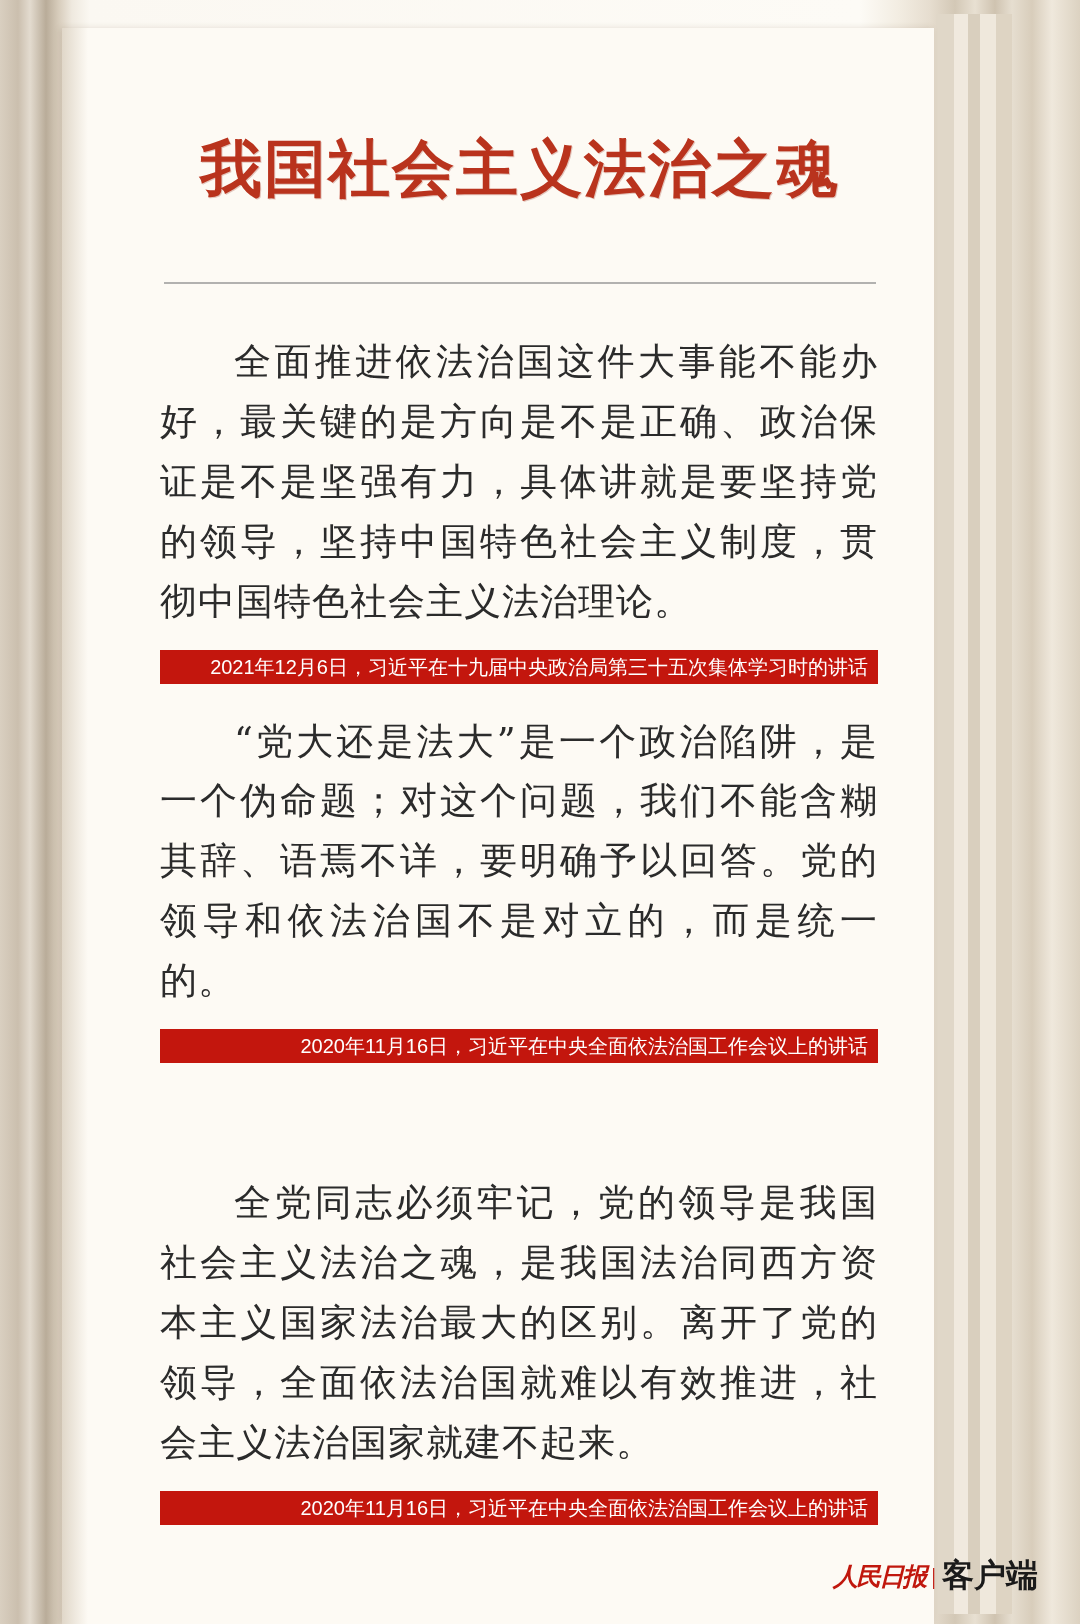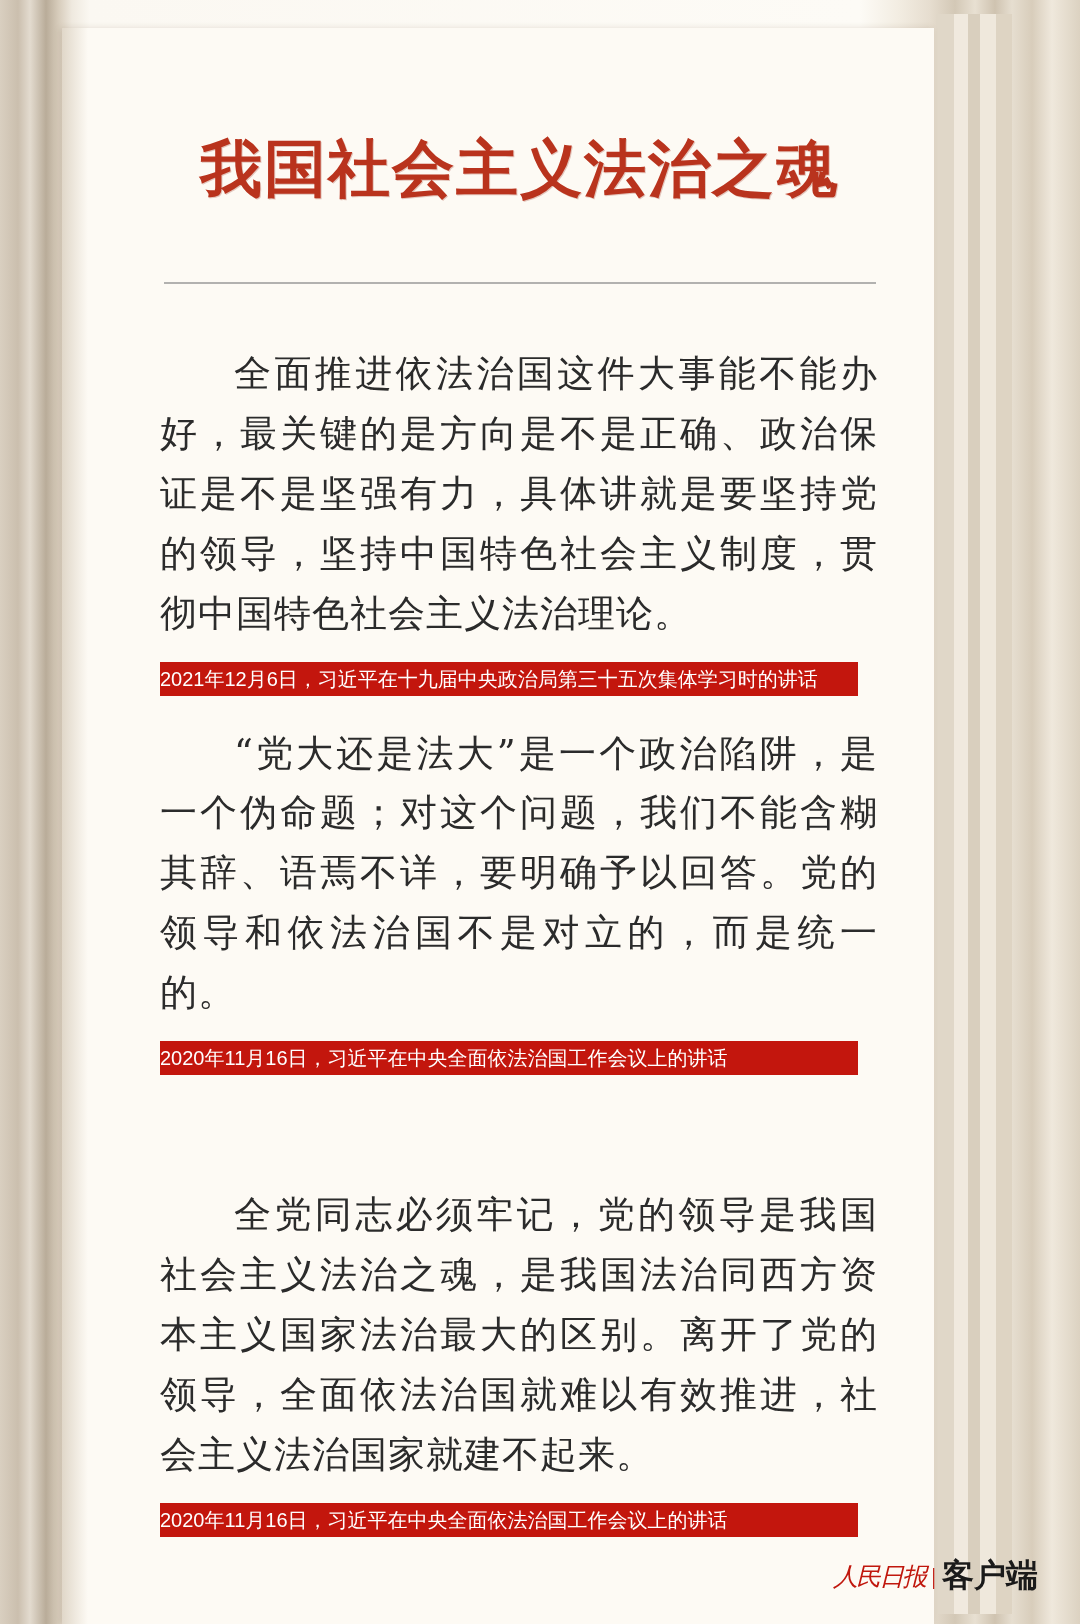--- a/index.html
+++ b/index.html
@@ -76,21 +76,21 @@
   .title .l2 { display: block; }
 
   .rule {
     margin: 72px auto 0 auto;
     width: 712px;
     height: 2px;
     background: #8a8a8a;
     opacity: .65;
   }
 
-  .quote-block { margin-top: 60px; }
+  .quote-block { margin-top: 48px; }
   .quote-block.second { margin-top: 28px; }
   .quote-block.third { margin-top: 110px; }
 
   .quote-text {
     font-family: "DejaVu Serif", "Liberation Serif", serif;
     font-size: 37px;
     line-height: 1.62;
     color: #2b2b2b;
     text-indent: 74px;
     text-align: justify;
@@ -99,41 +99,41 @@
     width: 718px;
   }
   .source {
     margin-top: 18px;
     background: #c3160d;
     color: #ffffff;
     font-family: "Liberation Sans", "DejaVu Sans", sans-serif;
     font-size: 20px;
     line-height: 34px;
     height: 34px;
-    padding: 0 0;
-    text-align: left;
+    padding: 0 10px;
+    text-align: right;
     white-space: nowrap;
     overflow: hidden;
   }
   .source.s1 { width: 698px; }
   .source.s2 { width: 698px; }
   .source.s3 { width: 698px; }
 
   .footer {
     position: absolute;
     right: 42px;
     bottom: 26px;
     display: flex;
     align-items: center;
     gap: 4px;
   }
   .footer .rmrb {
     color: #c0170d;
     font-family: "Liberation Serif", serif;
-    font-weight: normal;
+    font-weight: bold;
     font-size: 25px;
     letter-spacing: -2px;
     font-style: italic;
   }
   .footer .bar {
     color: #c0170d;
     font-size: 24px;
     margin: 0 2px;
   }
   .footer .app {

